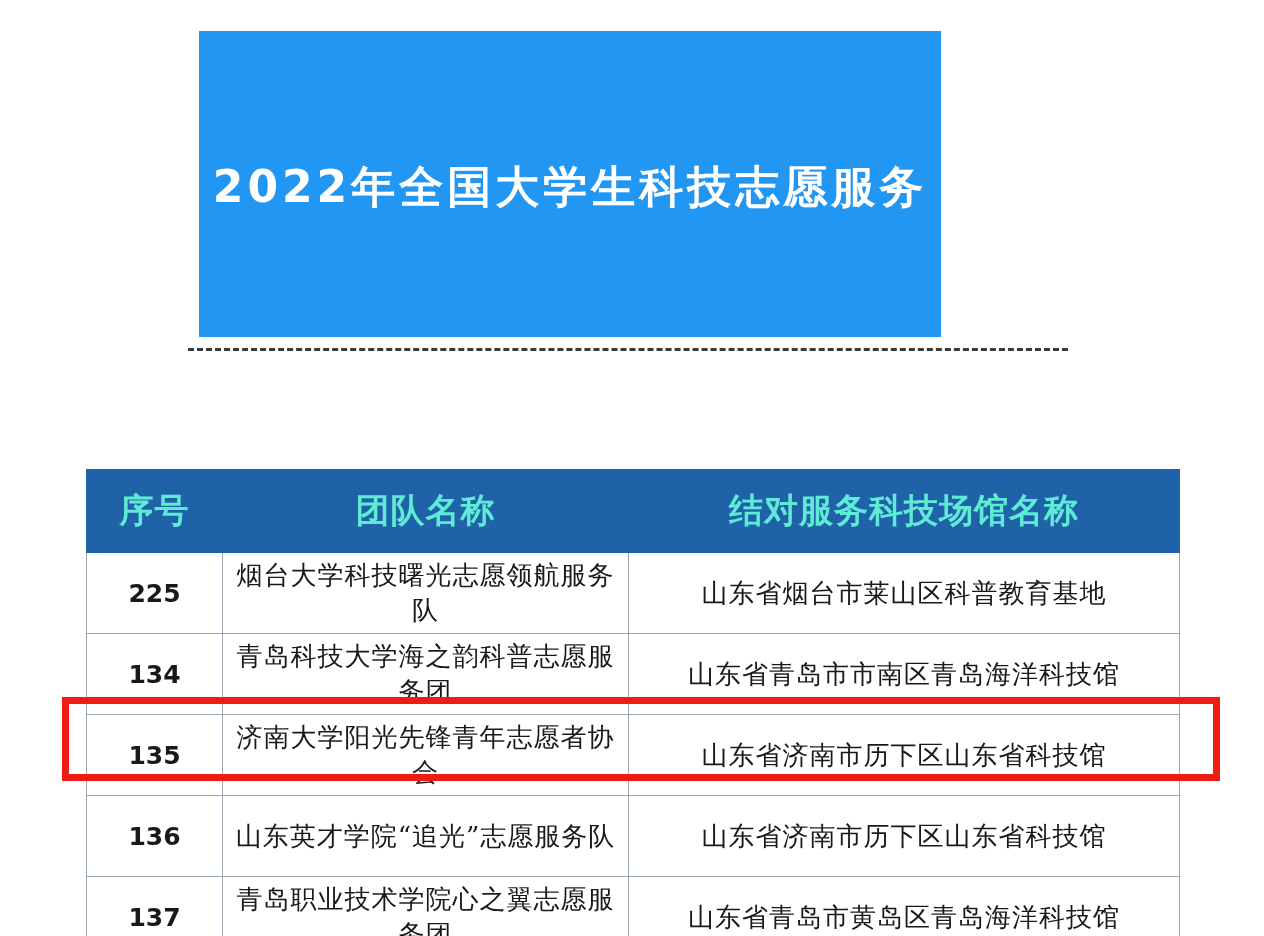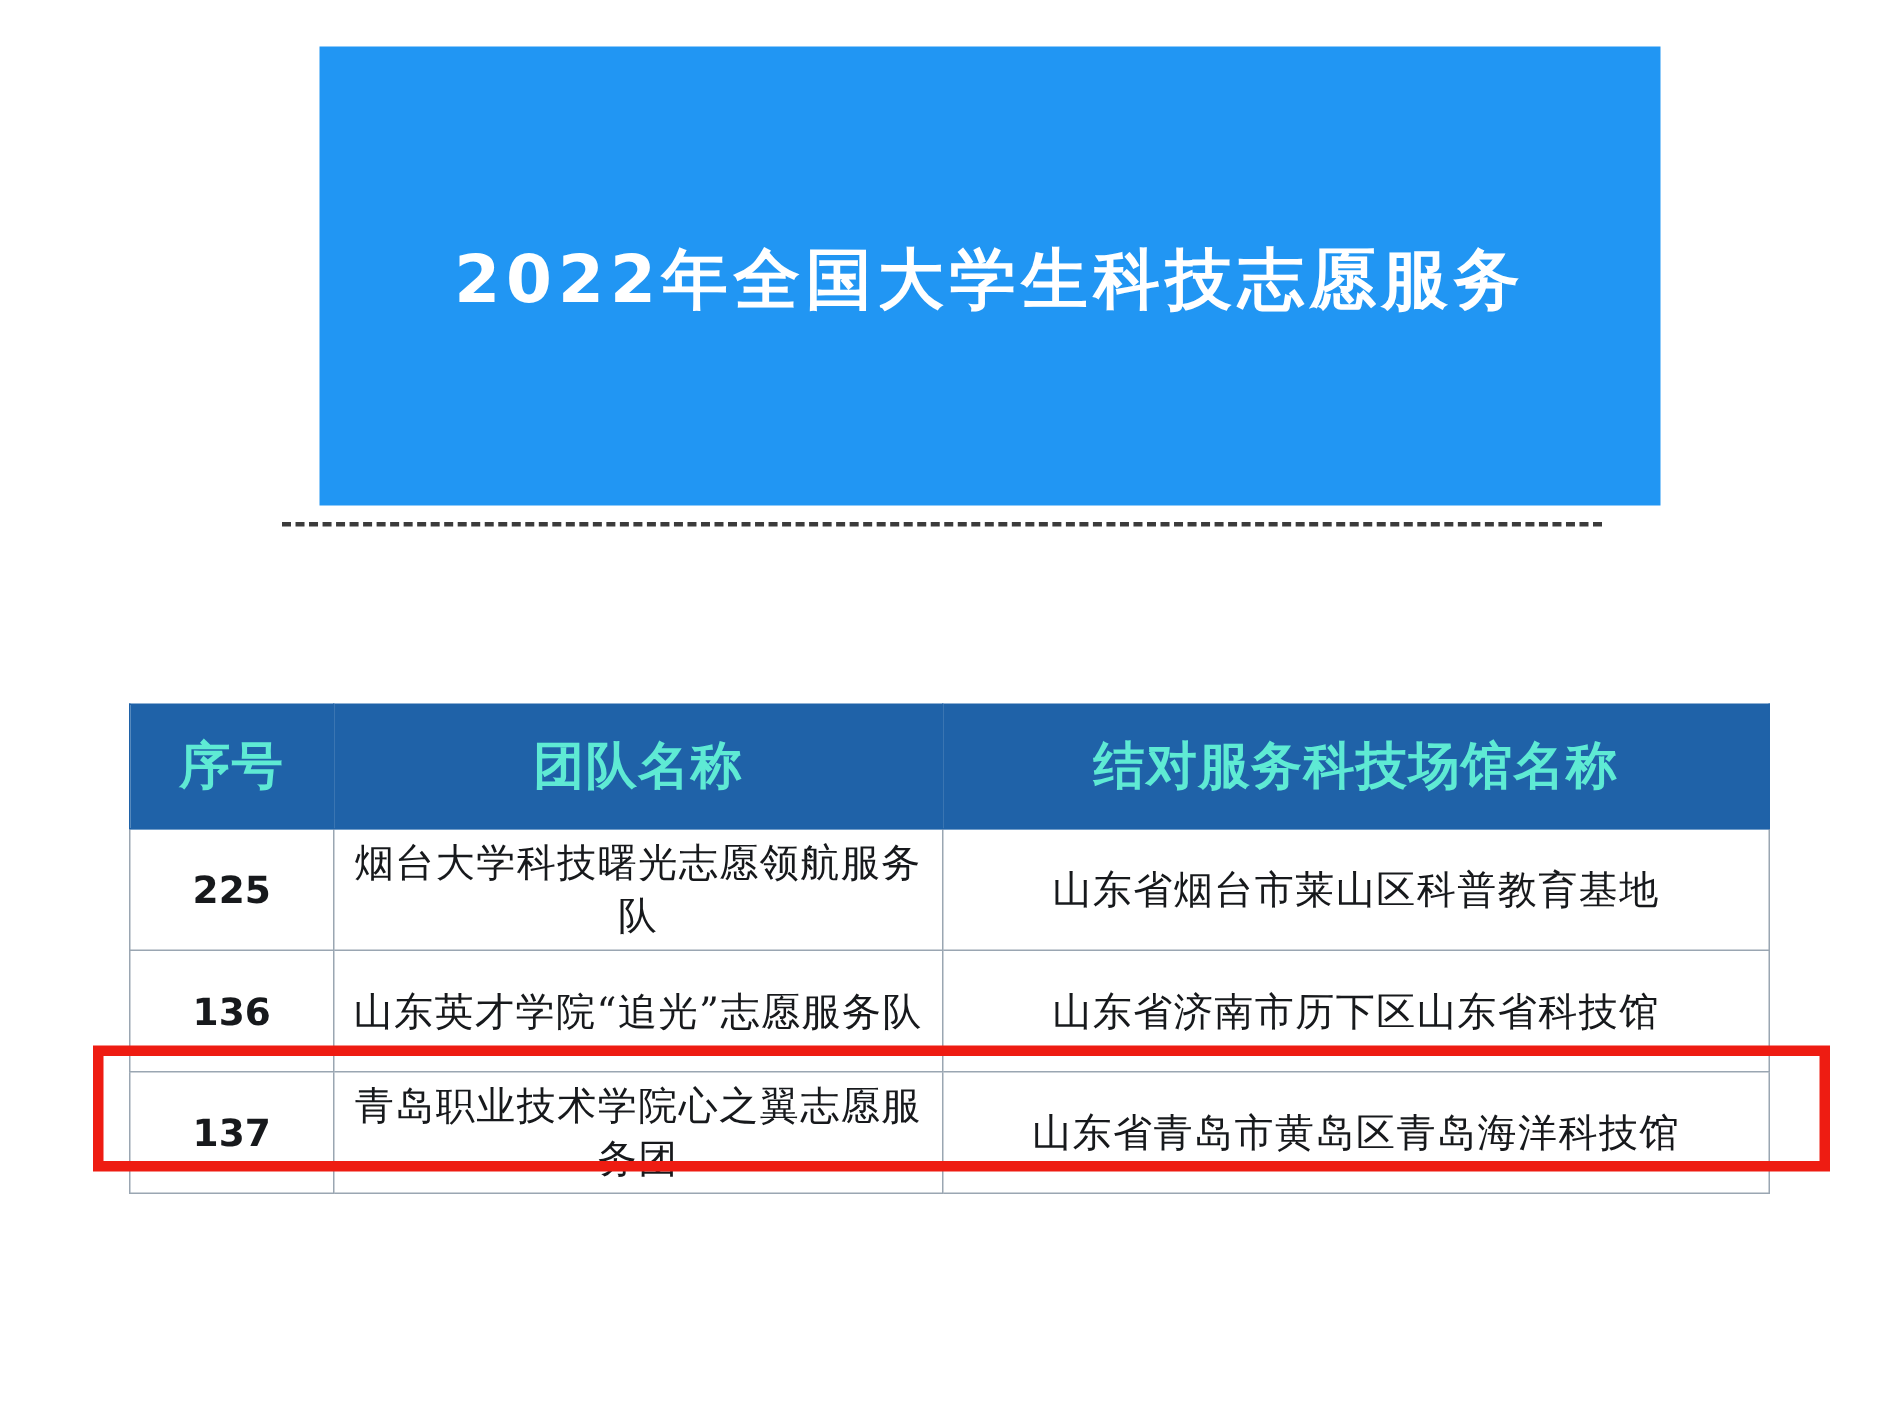--- a/index.html
+++ b/index.html
@@ -11,23 +11,23 @@
     width: 1264px;
     height: 936px;
     position: relative;
     font-family: "Liberation Sans", sans-serif;
     overflow: hidden;
   }
 
   
   .banner {
     position: absolute;
-    left: 213px;
+    left: 199px;
     top: 31px;
-    width: 894px;
+    width: 742px;
     height: 306px;
     background: #2196f3;
     display: flex;
     flex-direction: column;
     align-items: center;
     justify-content: center;
     box-sizing: border-box;
     padding-top: 6px;
   }
   .banner-line {
@@ -134,20 +134,30 @@
         <th>结对服务科技场馆名称</th>
       </tr>
     </thead>
     <tbody>
       <tr>
         <td class="idx">225</td>
         <td>烟台大学科技曙光志愿领航服务队</td>
         <td>山东省烟台市莱山区科普教育基地</td>
       </tr>
       <tr>
+        <td class="idx">134</td>
+        <td>青岛科技大学海之韵科普志愿服务团</td>
+        <td>山东省青岛市市南区青岛海洋科技馆</td>
+      </tr>
+      <tr>
+        <td class="idx">135</td>
+        <td>济南大学阳光先锋青年志愿者协会</td>
+        <td>山东省济南市历下区山东省科技馆</td>
+      </tr>
+      <tr>
         <td class="idx">136</td>
         <td>山东英才学院“追光”志愿服务队</td>
         <td>山东省济南市历下区山东省科技馆</td>
       </tr>
       <tr>
         <td class="idx">137</td>
         <td>青岛职业技术学院心之翼志愿服务团</td>
         <td>山东省青岛市黄岛区青岛海洋科技馆</td>
       </tr>
     </tbody>

